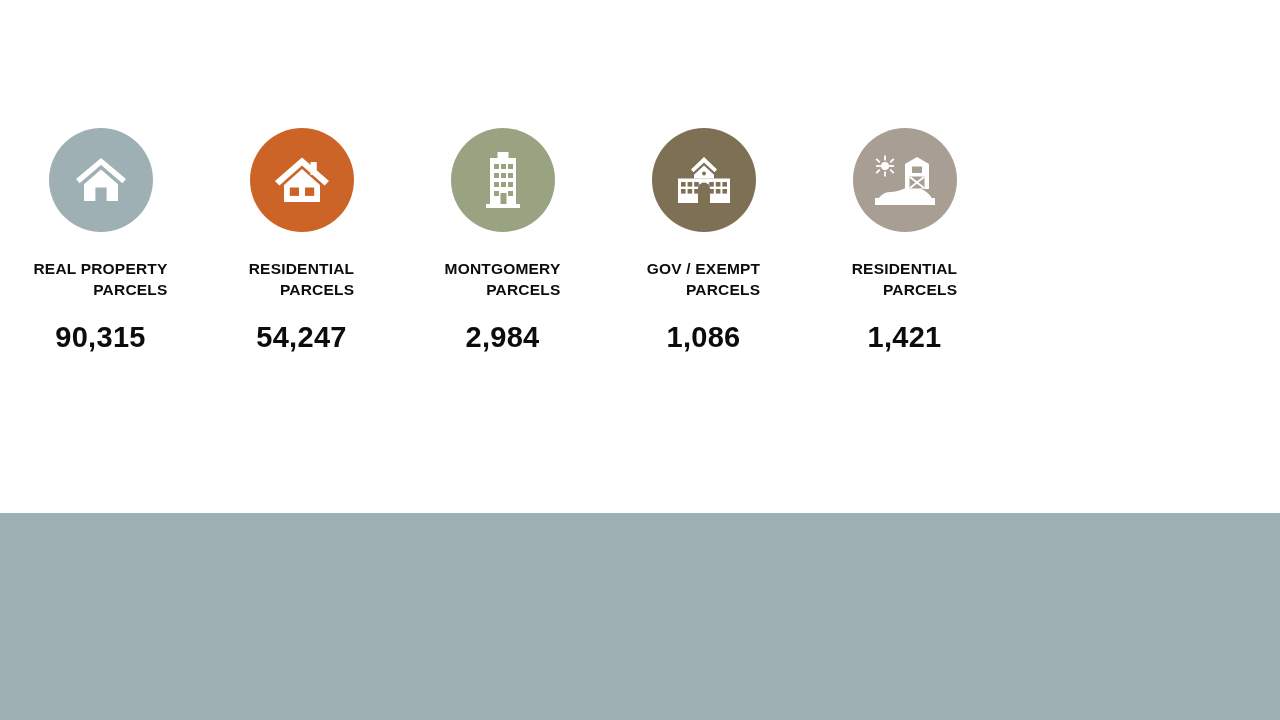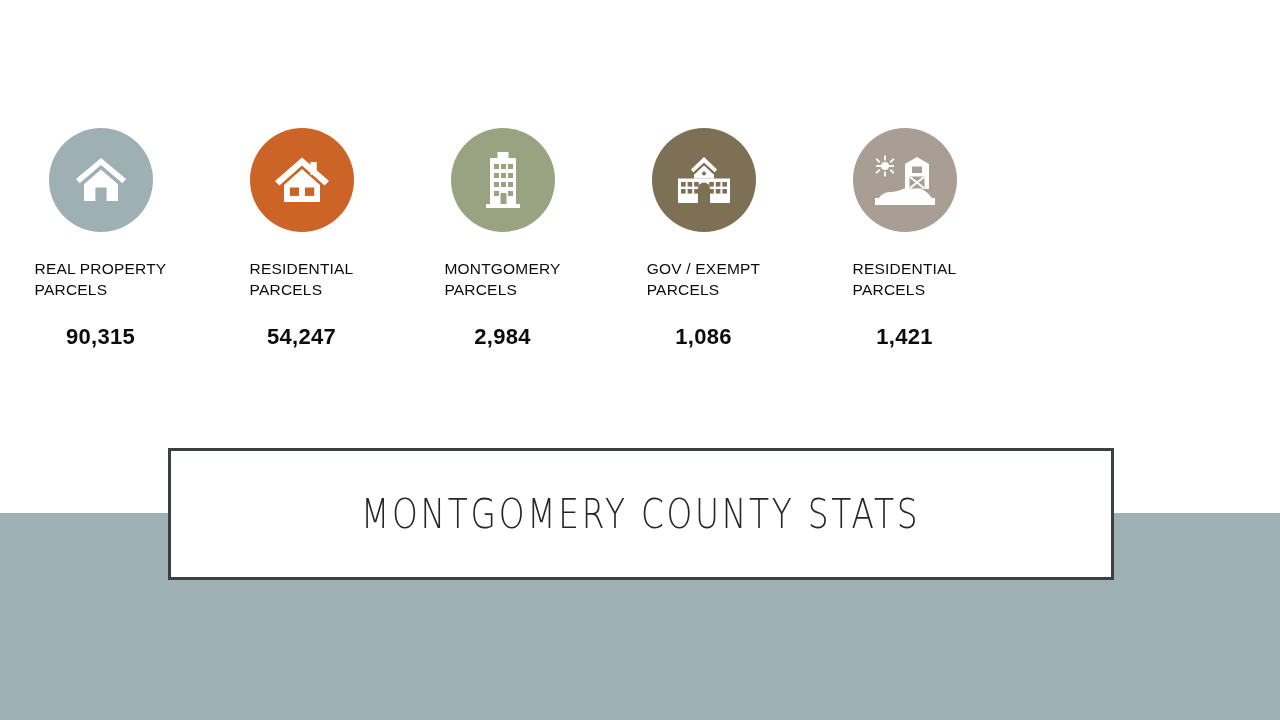--- a/index.html
+++ b/index.html
@@ -61,35 +61,35 @@
     align-items: center;
     justify-content: center;
     position: relative;
   }
   .icon-circle svg {
     display: block;
   }
 
   .stat-label {
     margin-top: 26px;
-    text-align: left;
+    text-align: right;
     font-family: "Liberation Sans", sans-serif;
-    font-weight: normal;
+    font-weight: bold;
     font-size: 15.5px;
     line-height: 21px;
     letter-spacing: 0.2px;
     color: #0c0c0c;
     white-space: pre-line;
   }
   .stat-value {
     margin-top: 24px;
     text-align: center;
     font-family: "Liberation Sans", sans-serif;
     font-weight: bold;
-    font-size: 22px;
+    font-size: 29px;
     line-height: 26px;
     letter-spacing: 0.3px;
     color: #0c0c0c;
   }
 
   
   .title-box {
     position: absolute;
     left: 168px;
     top: 448px;
@@ -252,17 +252,14 @@
         </span>
       </div>
       <div class="stat-label">RESIDENTIAL
 PARCELS</div>
       <div class="stat-value">1,421</div>
     </div>
 
 
   </div>
 
-  <div class="title-box">
-    <div class="title-text">MONTGOMERY COUNTY STATS</div>
-  </div>
 
 </div>
 
 </body></html>

